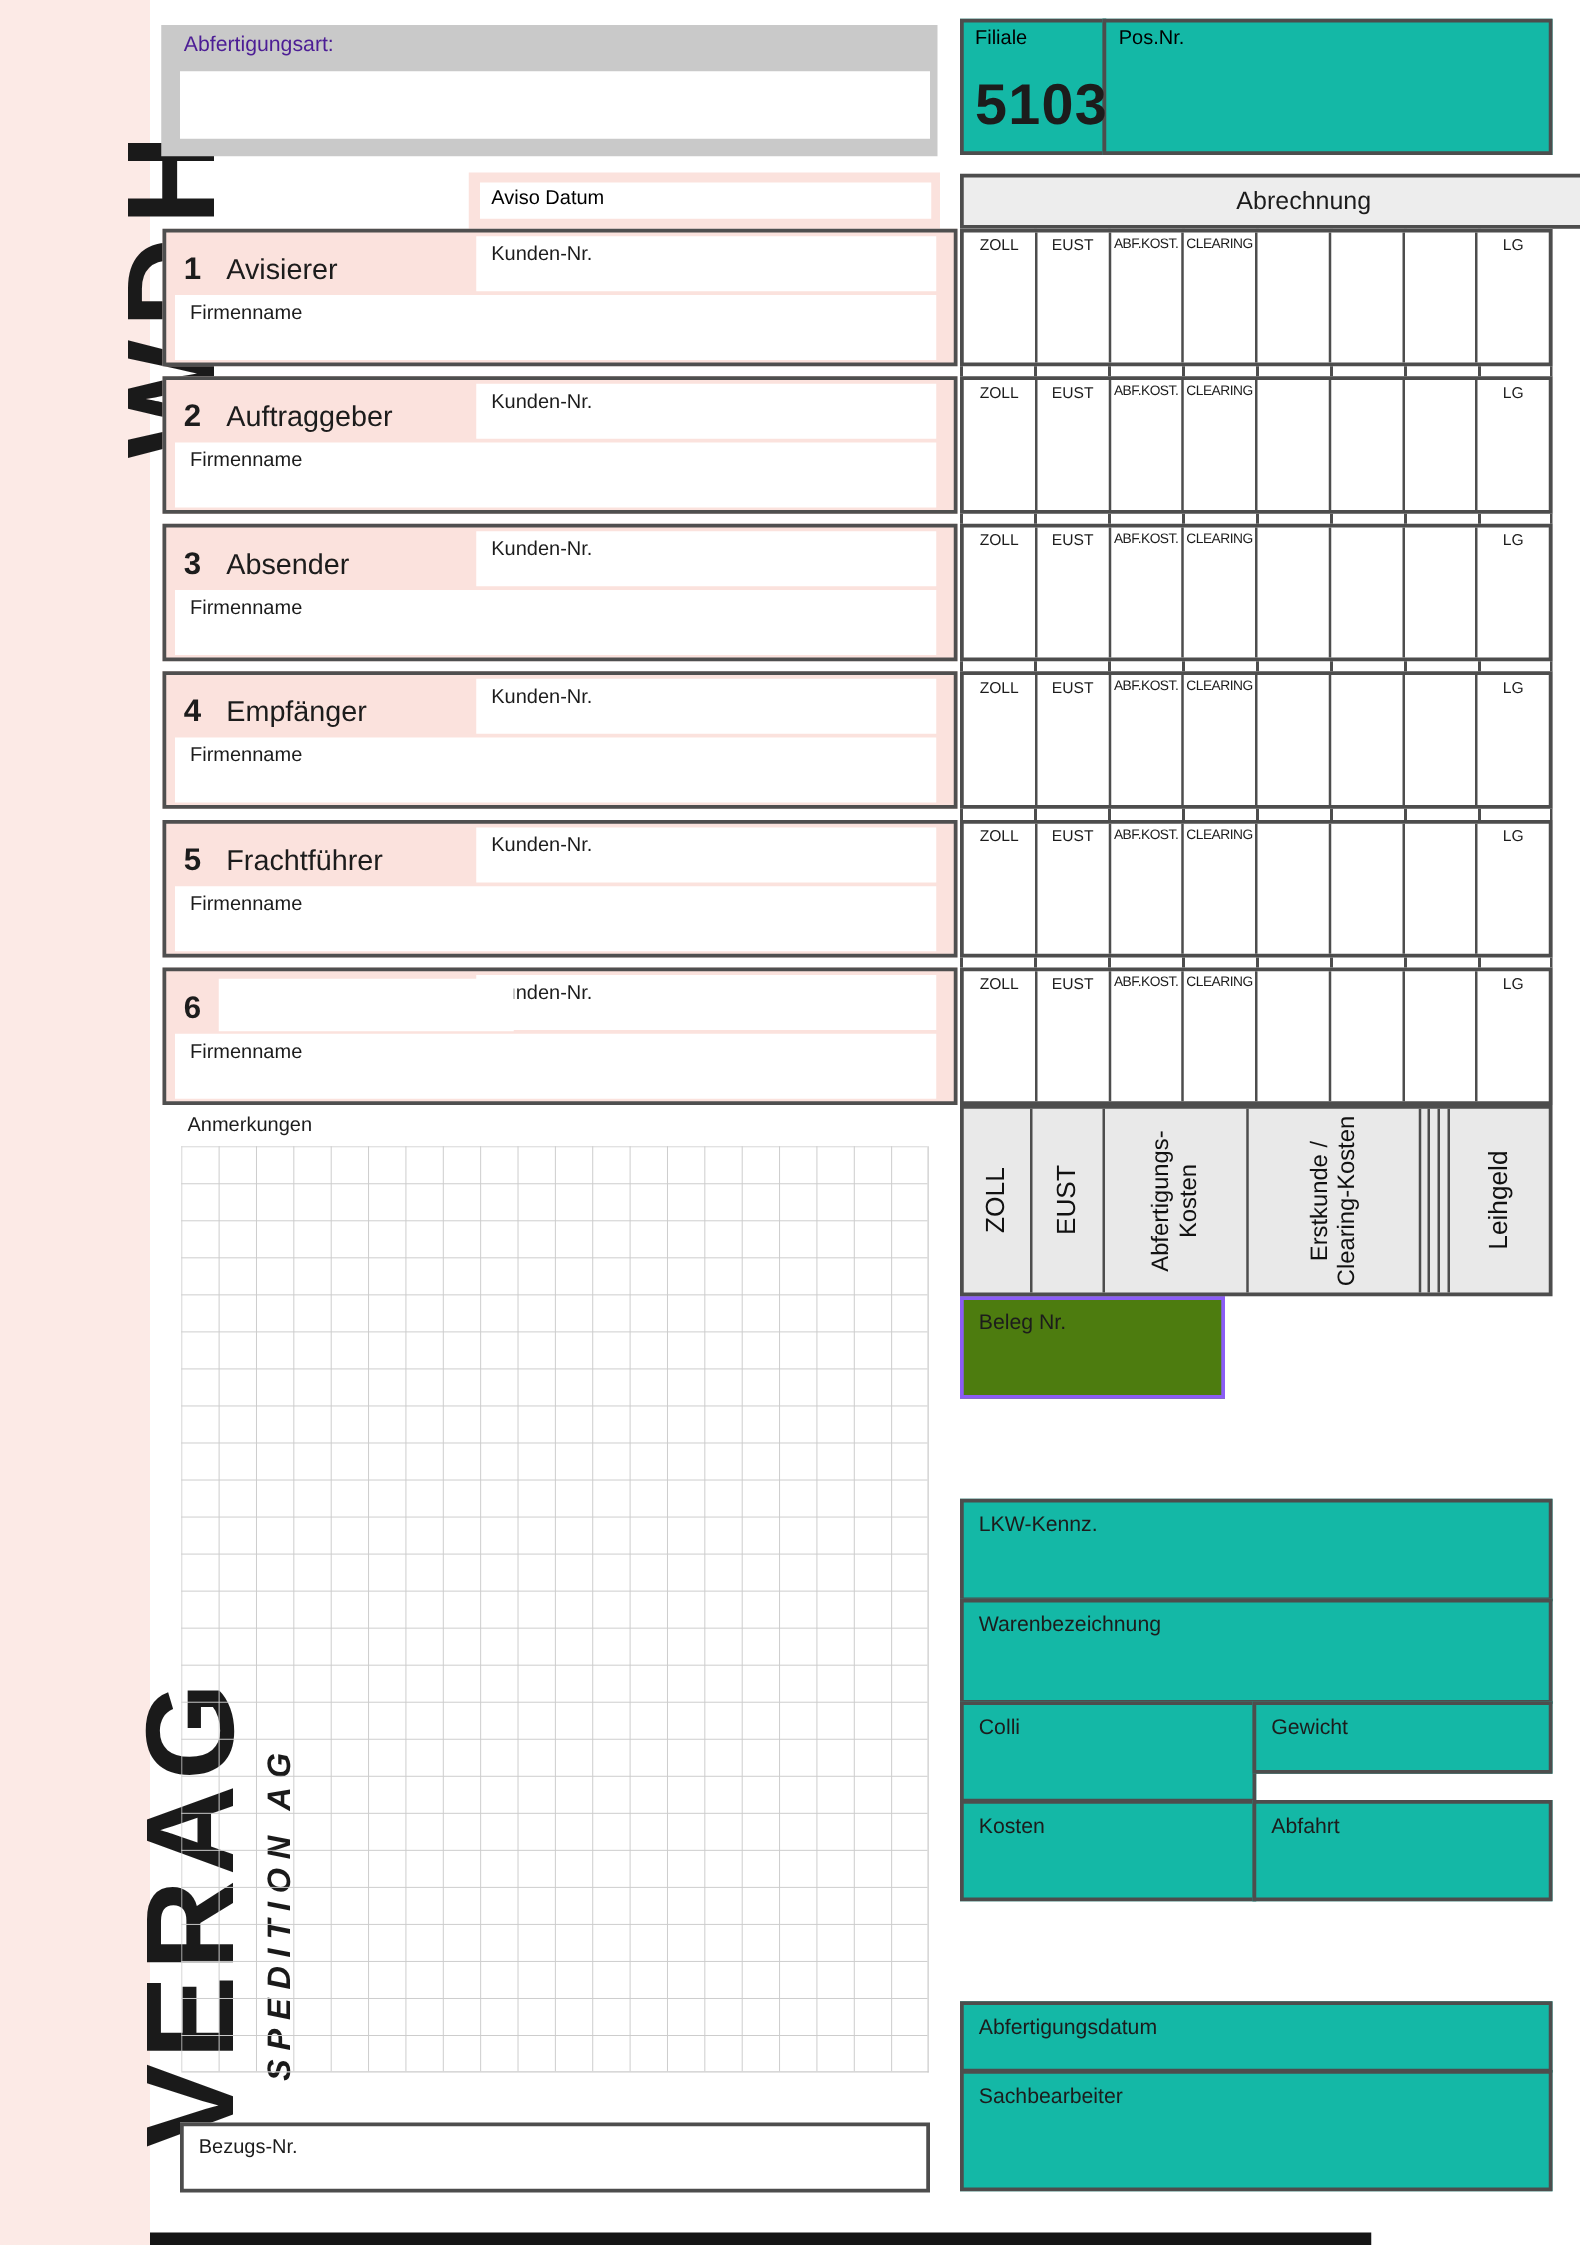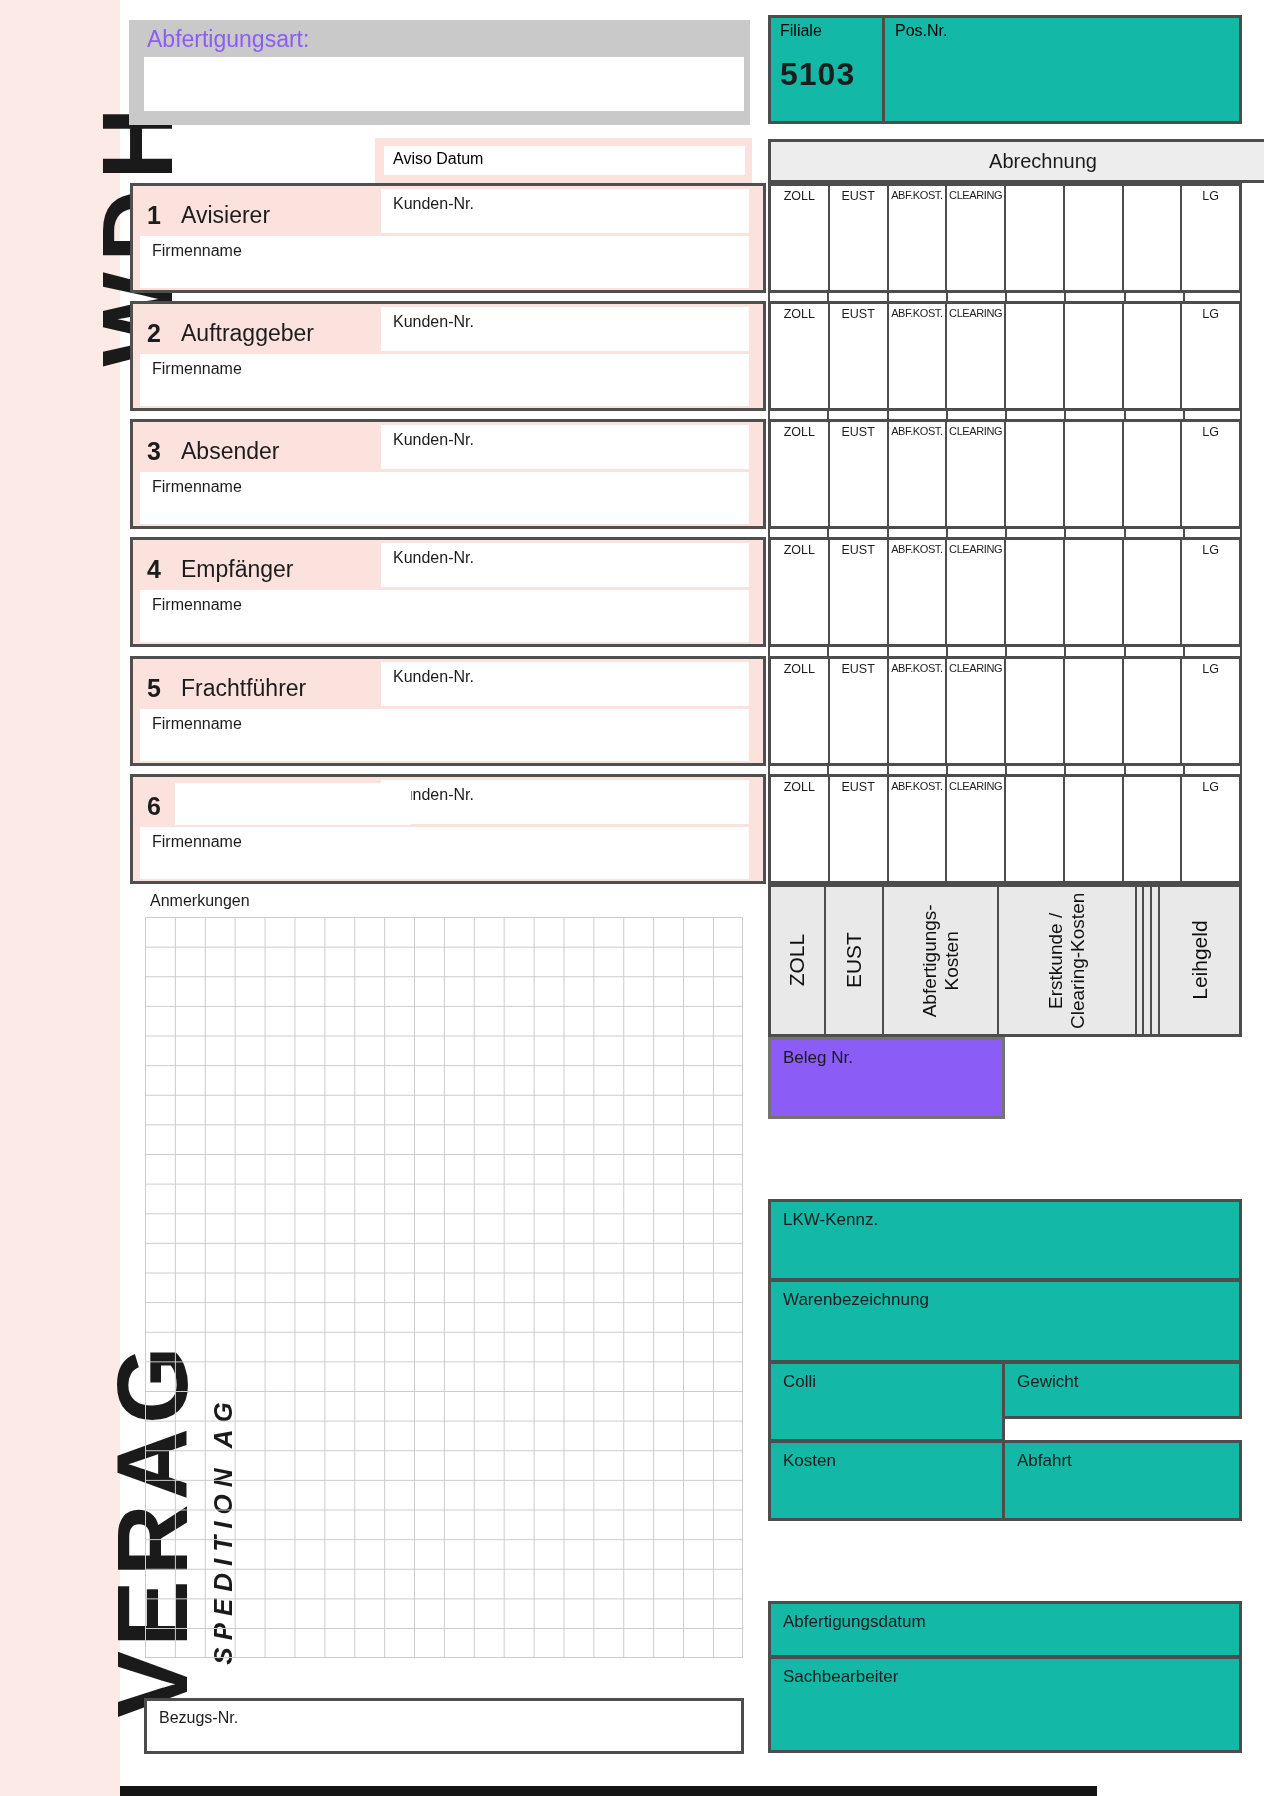--- a/index.html
+++ b/index.html
@@ -12,30 +12,30 @@
   .wdh-wrap{left:-43px;top:167px;width:360px;height:130px;transform:rotate(-90deg);
             display:flex;align-items:center;justify-content:center;}
   .wdh-text{font-size:100px;font-weight:bold;letter-spacing:10px;color:#1a1a1a;line-height:1;}
   .verag-wrap{left:-35px;top:1450px;width:410px;height:160px;transform:rotate(-90deg);
               display:flex;flex-direction:column;align-items:center;justify-content:center;}
   .verag-main{font-size:100px;font-weight:bold;letter-spacing:4px;color:#1a1a1a;line-height:1.0;}
   .verag-sub{font-size:26px;font-weight:bold;font-style:italic;letter-spacing:7px;color:#1a1a1a;margin-top:6px;}
 
   
   .abf-gray{left:129px;top:20px;width:621px;height:105px;background:#c9c9c9;}
-  .abf-label{left:147px;top:26px;font-size:23px;color:#8b5cf6;}
+  .abf-label{left:147px;top:26px;font-size:17px;color:#4c1d95;}
   .abf-input{left:144px;top:57px;width:600px;height:54px;background:#ffffff;}
 
   
   .box{border:3px solid #4d4d4d;background:#14b8a6;}
   .filiale-box{left:768px;top:15px;width:117px;height:109px;}
   .posnr-box{left:882px;top:15px;width:360px;height:109px;}
   .small-label{font-size:16px;color:#000000;}
   .filiale-label{left:780px;top:22px;}
-  .filiale-value{left:780px;top:56px;font-size:32px;font-weight:bold;letter-spacing:1px;}
+  .filiale-value{left:780px;top:56px;font-size:46px;font-weight:bold;letter-spacing:1px;}
   .posnr-label{left:895px;top:22px;}
 
   
   .aviso-box{left:375px;top:138px;width:377px;height:45px;background:#fbe2dd;}
   .aviso-inner{left:384px;top:146px;width:361px;height:29px;background:#fff;}
   .aviso-label{left:393px;top:150px;}
 
   
   .party{left:130px;width:636px;height:110px;background:#fbe2dd;border:3px solid #4f4f4f;}
   .party-num{position:absolute;left:14px;top:15px;font-size:25px;font-weight:bold;}
@@ -54,21 +54,21 @@
             border-right:2px solid #4d4d4d;}
   .ab-row{left:768px;width:474px;height:110px;border:3px solid #4d4d4d;background:#fff;display:flex;}
   .ab-cell{flex:1;border-left:2px solid #4d4d4d;display:flex;justify-content:center;
            padding-top:3px;font-size:12.5px;color:#1c1c1c;}
   .ab-cell:first-child{border-left:none;}
   .ab-cell .cond{font-size:11px;letter-spacing:-0.4px;}
   .ab-footer{left:768px;top:884px;width:474px;height:153px;border:3px solid #4d4d4d;display:flex;background:#e9e9e9;}
   .ab-fcell{flex:1;border-left:2px solid #4d4d4d;display:flex;align-items:center;justify-content:center;}
   .ab-fcell:first-child{border-left:none;}
   .vlabel{transform:rotate(-90deg);white-space:pre;text-align:center;font-size:19px;line-height:1.15;color:#111;}
-  .beleg-box{left:768px;top:1037px;width:237px;height:82px;border:3px solid #737373;background:#8b5cf6;}
+  .beleg-box{left:768px;top:1037px;width:212px;height:82px;border:3px solid #8b5cf6;background:#4d7c0f;}
   .betrag-box{left:1002px;top:1037px;width:240px;height:82px;border:3px solid #4d4d4d;background:#fff;}
   .cell-label{position:absolute;left:12px;top:8px;font-size:17px;}
   .euro{position:absolute;right:14px;bottom:8px;font-size:27px;}
 
   
   .anm-label{left:150px;top:892px;font-size:16px;}
   .anm-grid{left:145px;top:917px;width:598px;height:741px;
             background-image:linear-gradient(to right,#cccccc 1px,transparent 1px),
                              linear-gradient(to bottom,#cccccc 1px,transparent 1px);
             background-size:29.9px 29.64px;

